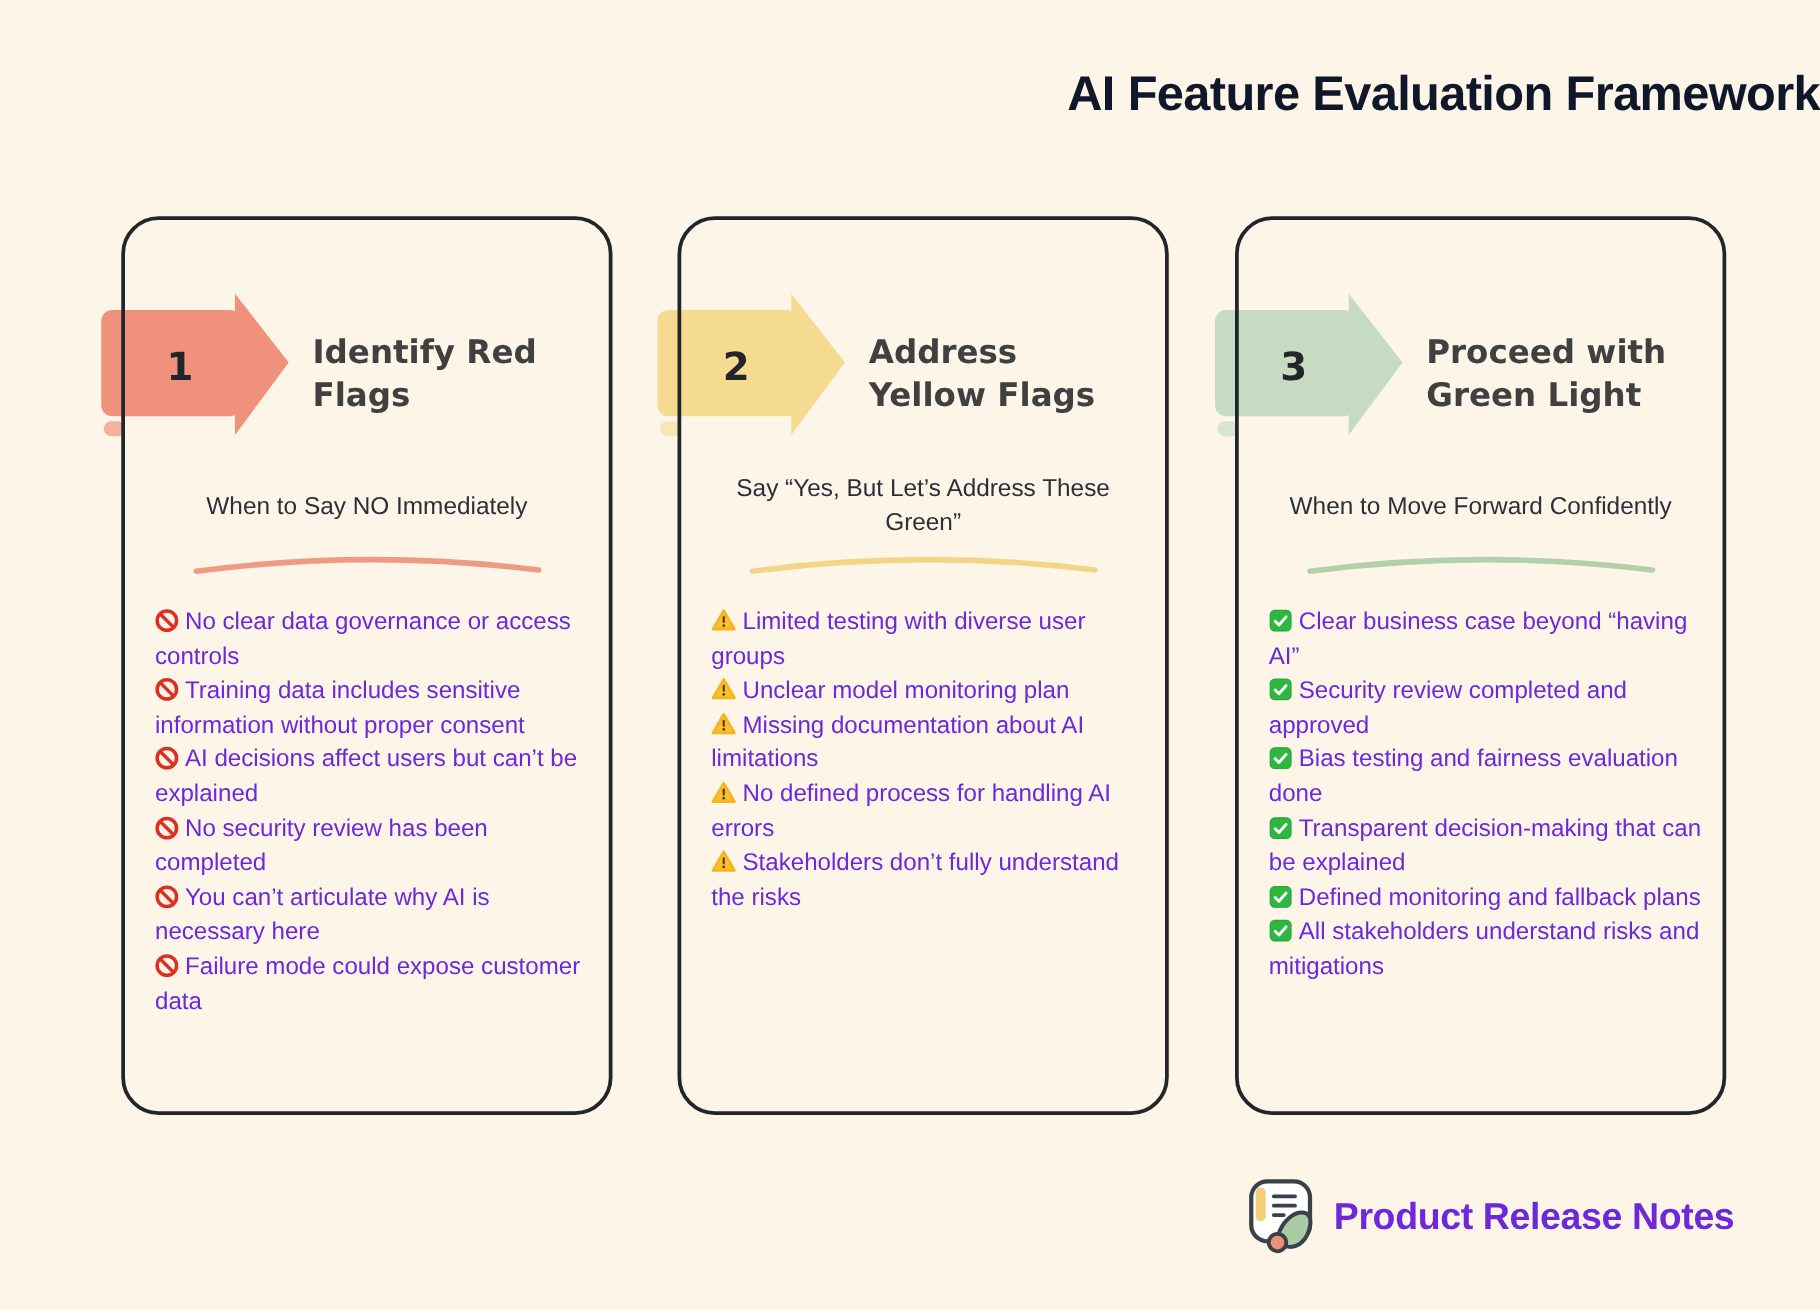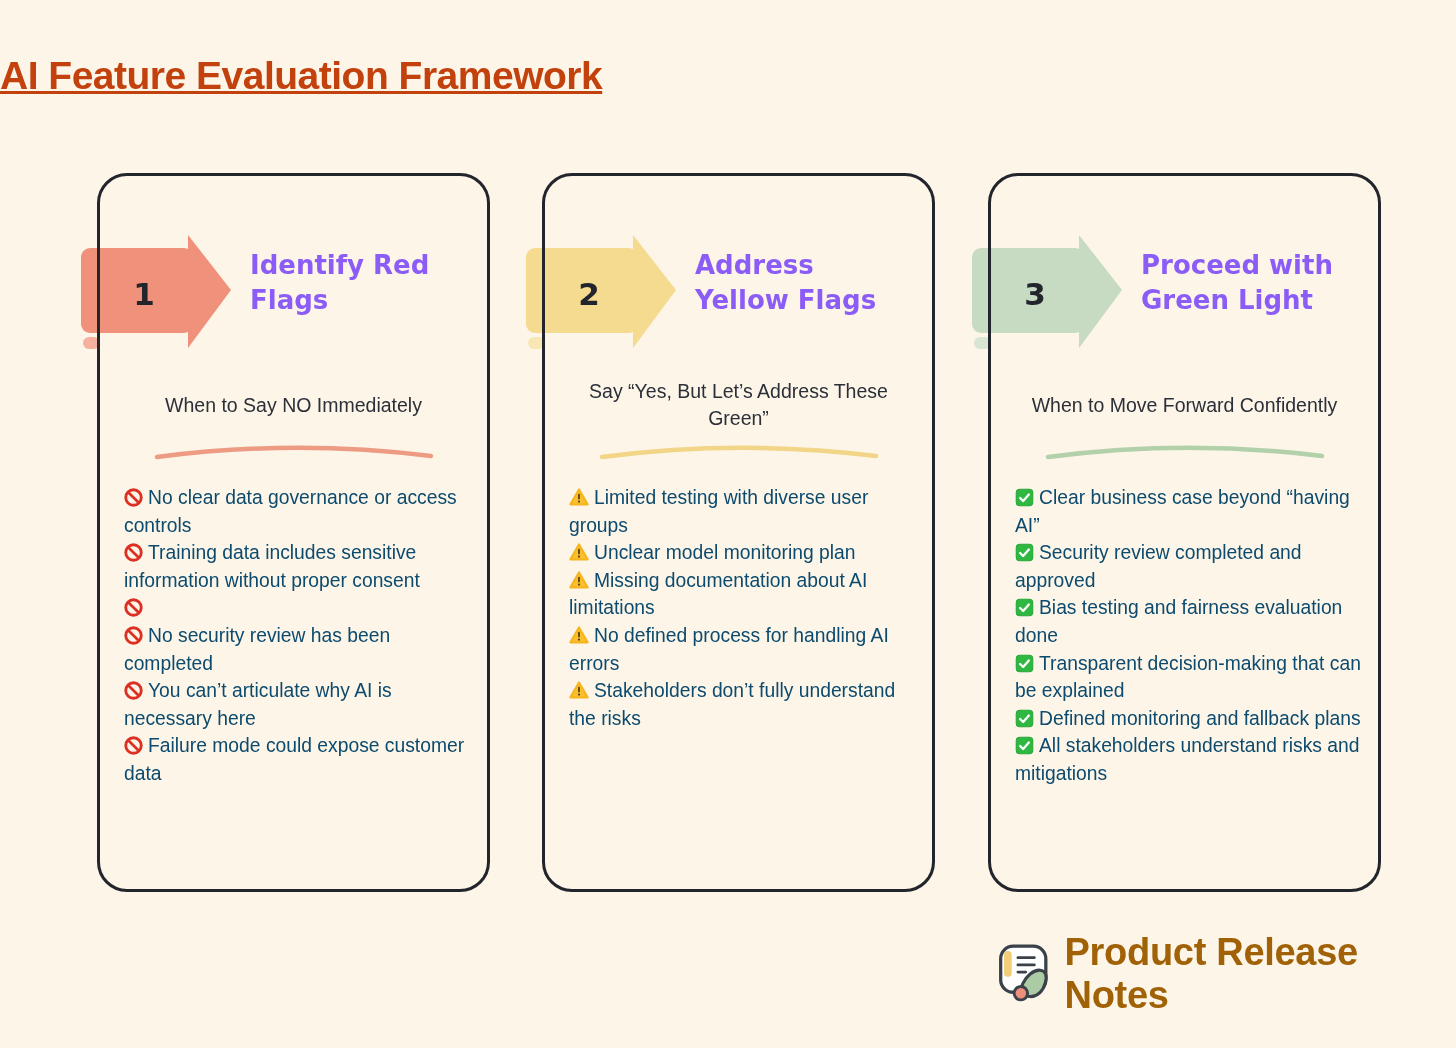--- a/index.html
+++ b/index.html
@@ -8,69 +8,69 @@
     background:#FCF5E8;
     font-family:"Liberation Sans", sans-serif;
     color:#22252C;
     position:relative;
     overflow:hidden;
   }
   .page { position:absolute; inset:0; }
 
   .main-title {
     position:absolute; top:54px; left:0; width:100%;
-    text-align:left; font-size:39px; font-weight:700;
-    letter-spacing:-0.5px; color:#c2410c;text-decoration:underline;
+    text-align:right; font-size:39px; font-weight:700;
+    letter-spacing:-0.5px; color:#0f172a;
   }
 
   .card {
     position:absolute; top:173px; width:393px; height:719px;
     border:3px solid #22252C; border-radius:30px; background:transparent;
   }
   .card.c1 { left:97px; }
   .card.c2 { left:542px; }
   .card.c3 { left:988px; }
 
   .arrow-svg { position:absolute; left:-20px; top:56px; z-index:-1; }
 
   .step-number {
     position:absolute; left:16px; top:97px; width:56px; height:42px;
     line-height:42px; text-align:center;
     font-family:"DejaVu Sans", sans-serif; font-size:31px; font-weight:700; color:#22252C;
   }
   .card-title {
-    position:absolute; left:150px; top:72px; width:235px;
+    position:absolute; left:150px; top:89px; width:235px;
     font-family:"DejaVu Sans", sans-serif; font-size:26px; font-weight:700;
-    line-height:35px; color:#8b5cf6;
+    line-height:35px; color:#404040;
   }
   .card-subtitle {
     position:absolute; top:200px; left:18px; right:18px; height:58px;
     display:flex; align-items:center; justify-content:center;
     text-align:center; font-size:19.5px; line-height:27px; color:#2B3038;
   }
   .card-subtitle span { display:block; max-width:320px; }
   .swoosh-wrap { position:absolute; top:260px; left:0; width:100%; text-align:center; }
 
   .card-list { position:absolute; top:308px; left:24px; right:16px; }
-  .item { font-size:19.3px; line-height:27.6px; color:#0c4a6e; }
+  .item { font-size:19.3px; line-height:27.6px; color:#6d28d9; }
   .ic { display:inline-block; vertical-align:-3px; margin-right:5px; }
 
   
   .no-icon circle { fill:none; stroke:#DC3023; }
   .no-icon rect { fill:#DC3023; }
   .warn-icon path { fill:#FBC02D; stroke:#F6B51E; }
   .warn-icon rect, .warn-icon circle { fill:#5D4012; }
   .check-icon rect { fill:#2EB841; stroke:#28A83A; }
   .check-icon path { fill:none; stroke:#FFFFFF; }
 
   .footer {
     position:absolute; left:993px; top:941px; height:66px;
     display:flex; align-items:center; gap:12px;
   }
-  .brand-text { font-size:38px; font-weight:700; color:#a16207; letter-spacing:-0.3px; }
+  .brand-text { font-size:30px; font-weight:700; color:#6d28d9; letter-spacing:-0.3px; }
 </style>
 </head>
 <body>
 
 <div class="page">
 
   <h1 class="main-title">AI Feature Evaluation Framework</h1>
 
   <section class="card c1">
     <svg class="arrow-svg" width="158" height="118" viewBox="0 0 158 118">
@@ -96,21 +96,21 @@
             <circle cx="12" cy="12" r="9.8" stroke-width="3.6"></circle>
             <rect x="2.5" y="10.3" width="19" height="3.4" transform="rotate(45 12 12)"></rect>
           </svg><span>No clear data governance or access controls</span></p>
       <p class="item"><svg class="ic no-icon" width="19" height="19" viewBox="0 0 24 24">
             <circle cx="12" cy="12" r="9.8" stroke-width="3.6"></circle>
             <rect x="2.5" y="10.3" width="19" height="3.4" transform="rotate(45 12 12)"></rect>
           </svg><span>Training data includes sensitive information without proper consent</span></p>
       <p class="item"><svg class="ic no-icon" width="19" height="19" viewBox="0 0 24 24">
             <circle cx="12" cy="12" r="9.8" stroke-width="3.6"></circle>
             <rect x="2.5" y="10.3" width="19" height="3.4" transform="rotate(45 12 12)"></rect>
-          </svg></p>
+          </svg><span>AI decisions affect users but can’t be explained</span></p>
       <p class="item"><svg class="ic no-icon" width="19" height="19" viewBox="0 0 24 24">
             <circle cx="12" cy="12" r="9.8" stroke-width="3.6"></circle>
             <rect x="2.5" y="10.3" width="19" height="3.4" transform="rotate(45 12 12)"></rect>
           </svg><span>No security review has been completed</span></p>
       <p class="item"><svg class="ic no-icon" width="19" height="19" viewBox="0 0 24 24">
             <circle cx="12" cy="12" r="9.8" stroke-width="3.6"></circle>
             <rect x="2.5" y="10.3" width="19" height="3.4" transform="rotate(45 12 12)"></rect>
           </svg><span>You can’t articulate why AI is necessary here</span></p>
       <p class="item"><svg class="ic no-icon" width="19" height="19" viewBox="0 0 24 24">
             <circle cx="12" cy="12" r="9.8" stroke-width="3.6"></circle>

